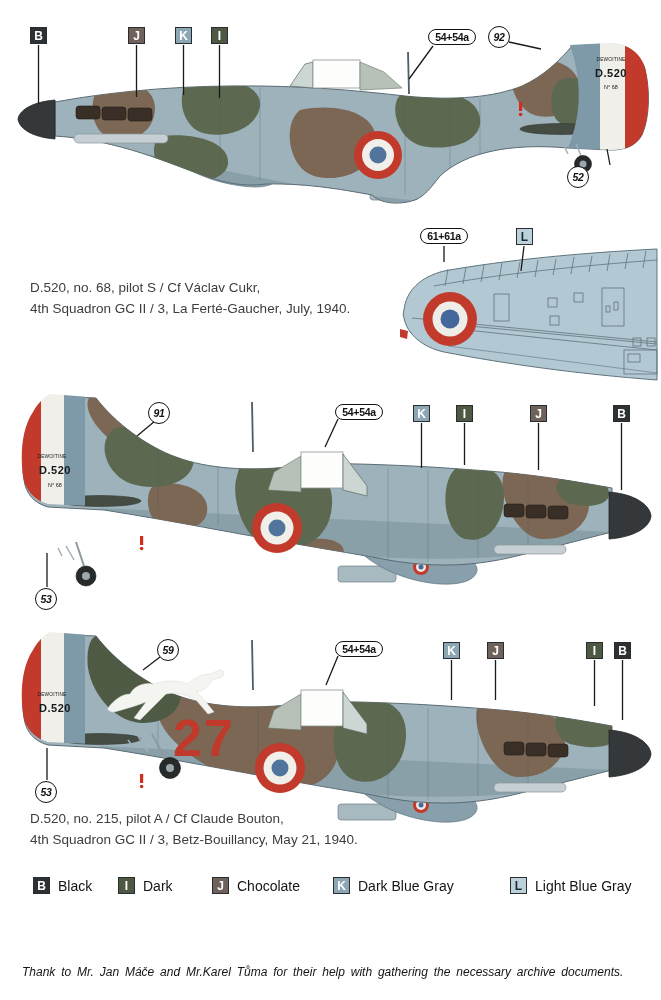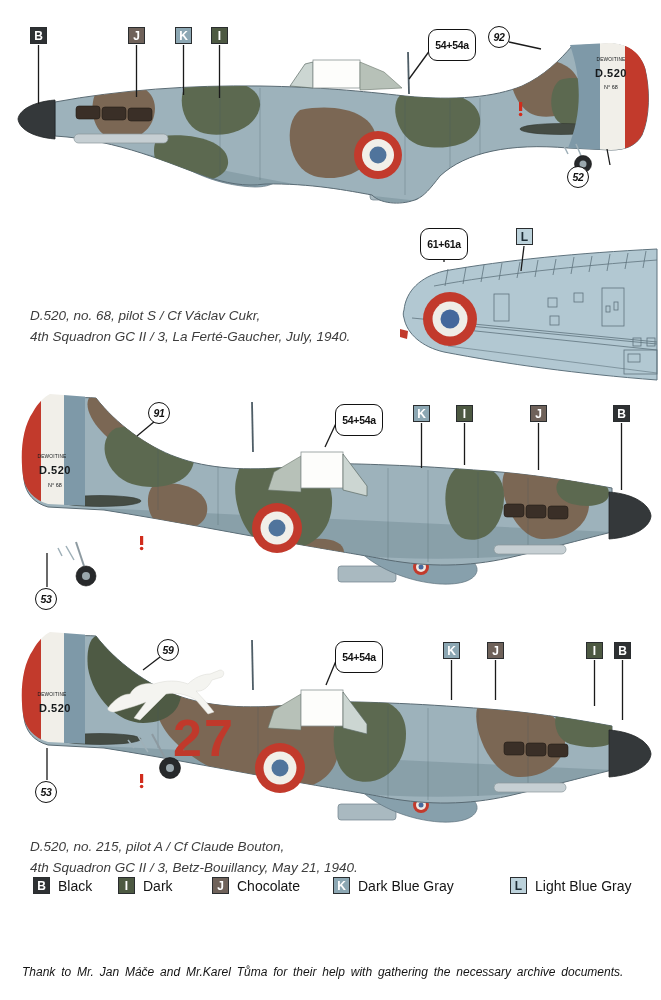--- a/index.html
+++ b/index.html
@@ -7,24 +7,24 @@
         font-family:"Liberation Sans",sans-serif;overflow:hidden;}
   .plane{position:absolute;}
   .leaders{position:absolute;left:0;top:0;pointer-events:none;}
   
   .co-sq{position:absolute;width:17px;height:17px;border:1px solid #2a2d2f;box-sizing:border-box;
          display:flex;align-items:center;justify-content:center;font-weight:bold;font-size:12px;line-height:1;}
   
   .co-circ{position:absolute;width:22px;height:22px;border:1.6px solid #121212;border-radius:50%;
            background:#fff;box-sizing:border-box;display:flex;align-items:center;justify-content:center;
            font-weight:bold;font-size:10.5px;letter-spacing:-0.3px;color:#111;font-style:italic;}
-  .co-pill{position:absolute;width:48px;height:32px;border:1.6px solid #121212;border-radius:9px;
+  .co-pill{position:absolute;width:48px;height:16px;border:1.6px solid #121212;border-radius:9px;
            background:#fff;box-sizing:border-box;display:flex;align-items:center;justify-content:center;
            font-weight:bold;font-size:10.5px;letter-spacing:-0.3px;color:#111;}
-  .caption{position:absolute;font-style:italic;font-size:13.5px;color:#3d3d3d;line-height:21px;white-space:nowrap;margin-top:28px;}
+  .caption{position:absolute;font-size:13.5px;color:#3d3d3d;line-height:21px;white-space:nowrap;}
   .legend-item{position:absolute;display:flex;align-items:center;gap:8px;height:17px;}
   .legend-item .sq{width:17px;height:17px;border:1px solid #2a2d2f;box-sizing:border-box;
                    display:flex;align-items:center;justify-content:center;font-weight:bold;font-size:12px;line-height:1;}
   .legend-label{font-size:14px;color:#141414;}
   .footer{position:absolute;font-style:italic;font-size:12px;color:#141414;white-space:nowrap;word-spacing:2.5px;}
   svg text{font-family:"Liberation Sans",sans-serif;}
 </style>
 </head>
 <body>
 

